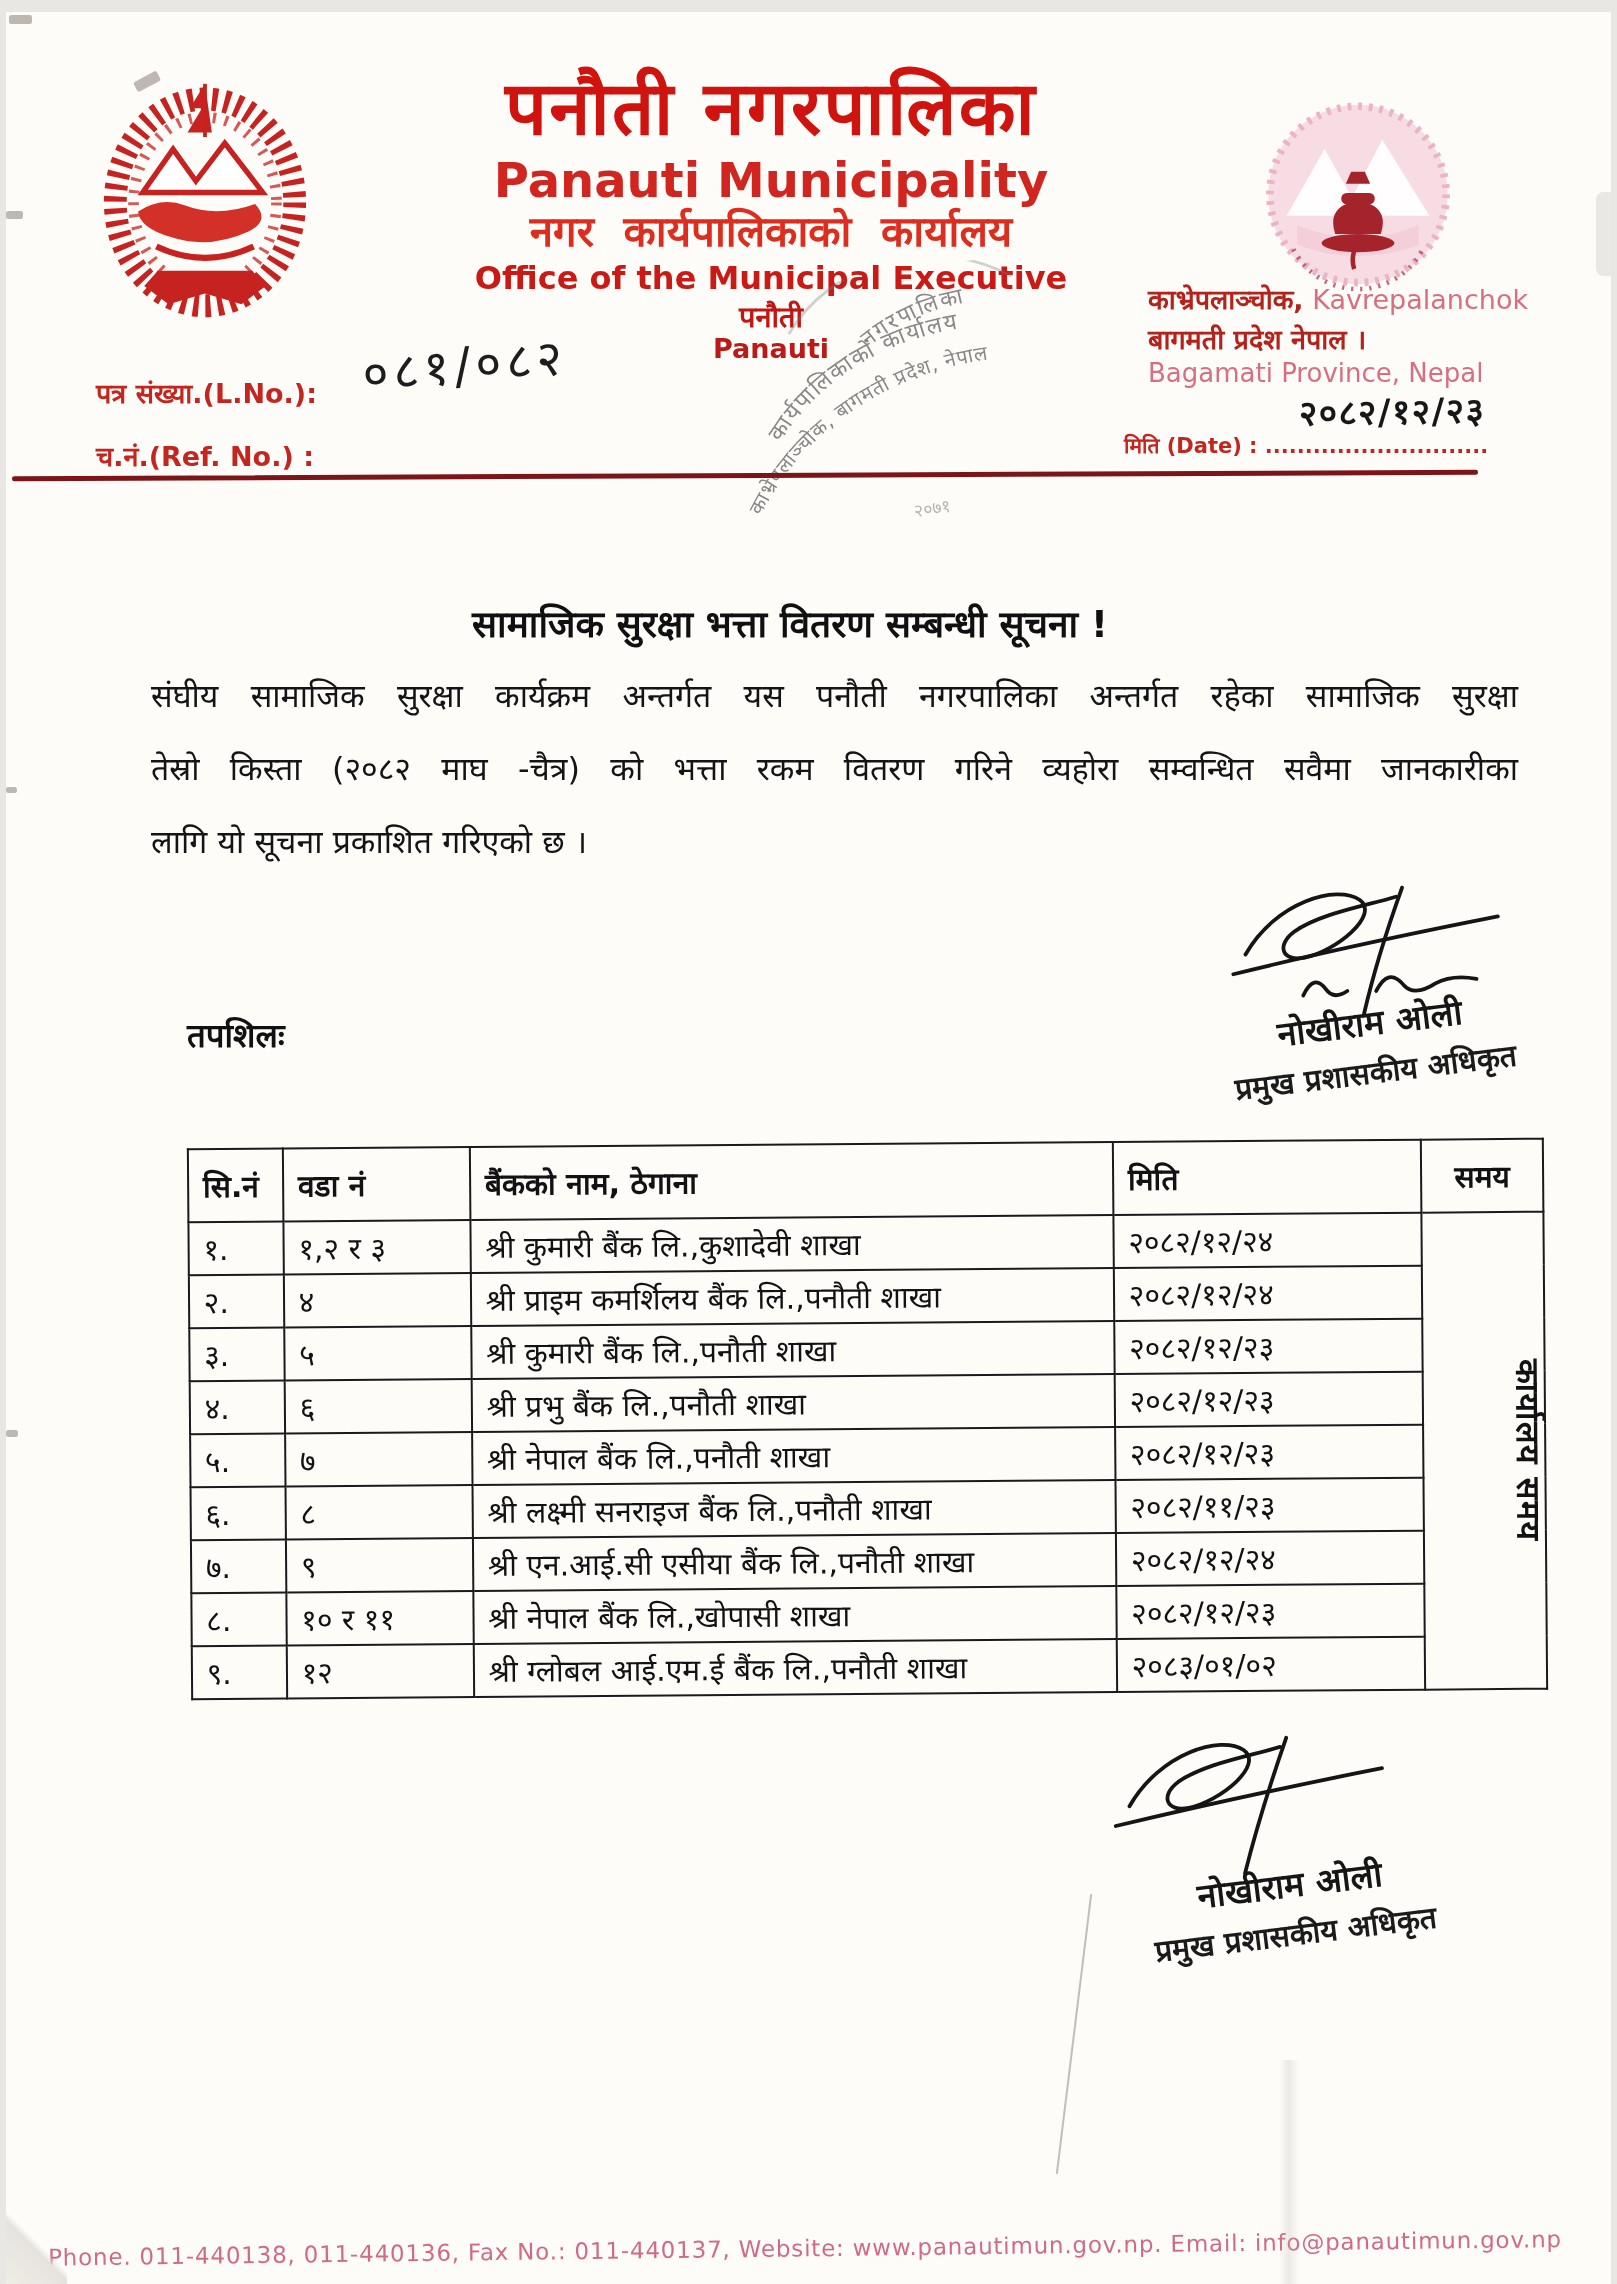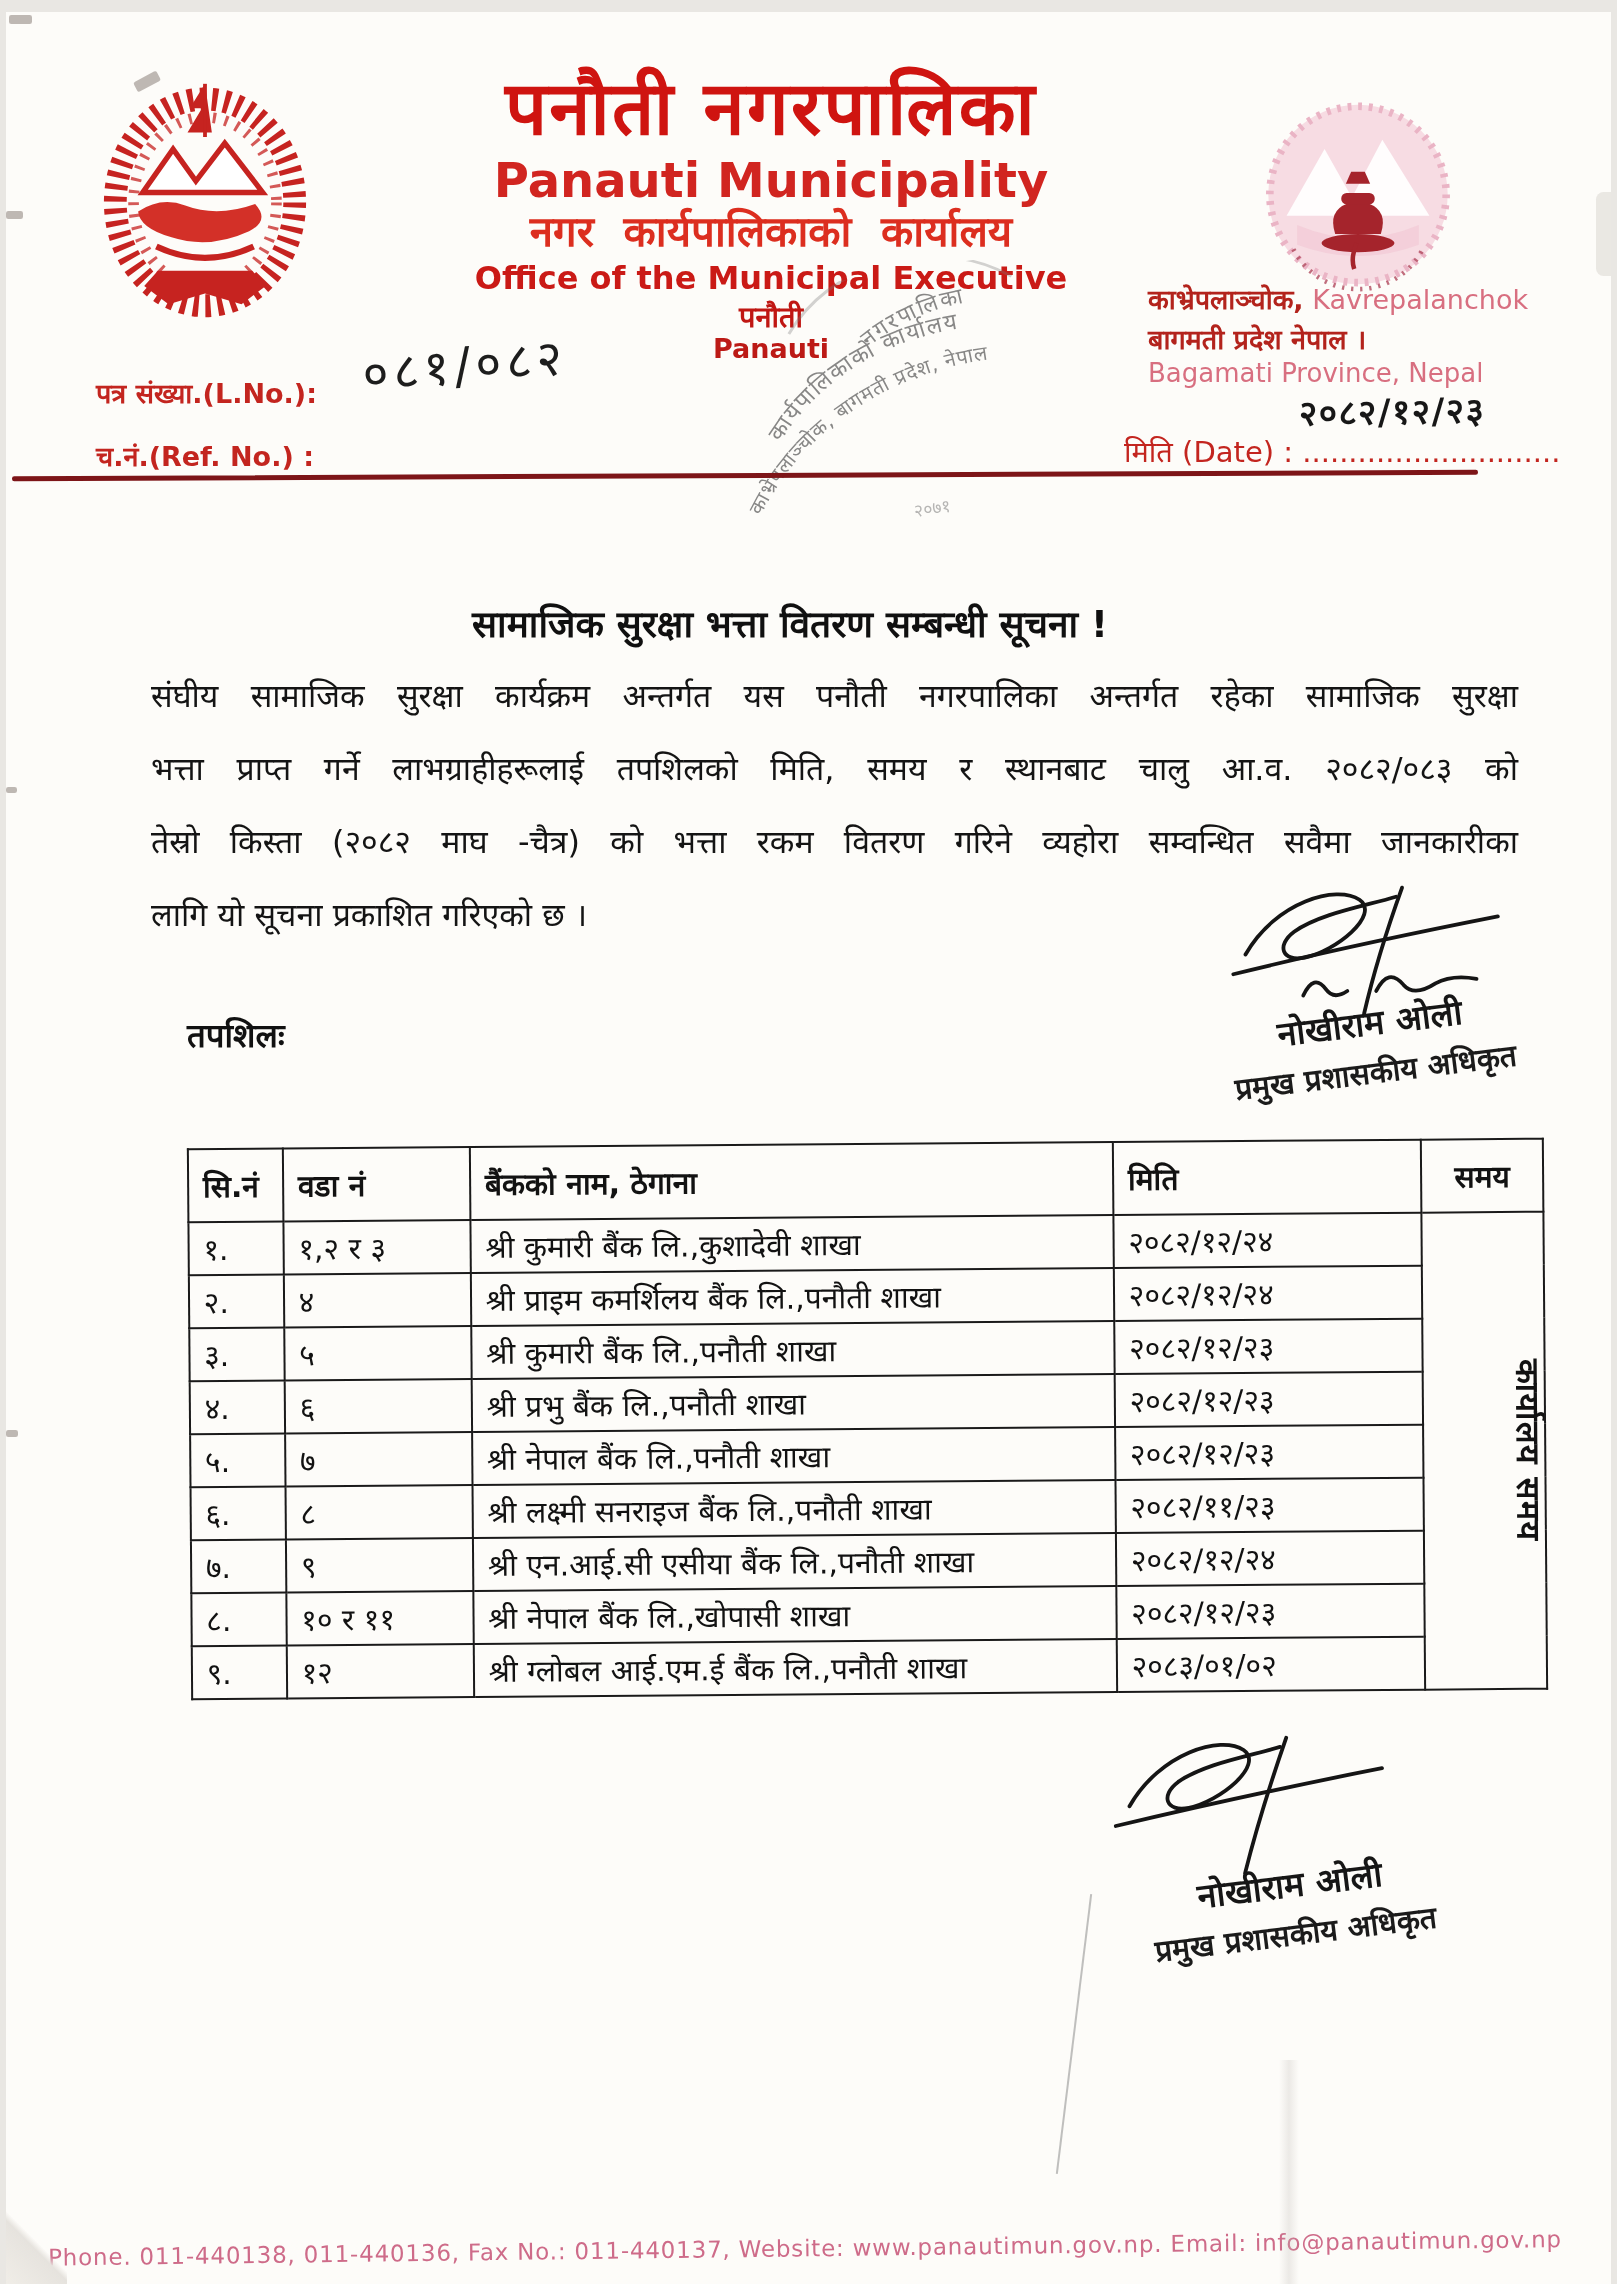--- a/index.html
+++ b/index.html
@@ -20,21 +20,21 @@
   .t-off-en{font-size:32px;font-weight:bold;color:#ca1a16;margin-top:7.6px;}
   .t-place-np{font-size:29px;font-weight:bold;color:#c01713;margin-top:6px;}
   .t-place-en{font-size:27px;font-weight:bold;color:#bc1a16;margin-top:3px;}
   .seal{left:1243px;top:70px;width:218px;height:228px;}
   .addr1{left:1142px;top:268px;font-size:27px;}
   .addr2{left:1142px;top:308px;font-size:27px;font-weight:bold;color:#b3231c;}
   .addr3{left:1142px;top:346px;font-size:26px;color:#d86f80;}
   .addr-np{font-weight:bold;color:#b3231c;}
   .addr-en{color:#d86f80;}
   .dateval{left:1293px;top:375px;font-size:35px;font-weight:bold;color:#171717;letter-spacing:1.5px;transform:rotate(-1deg);}
-  .mitiline{left:1118px;top:419px;font-size:29px;font-weight:normal;color:#c3251f;}
+  .mitiline{left:1118px;top:419px;font-size:21px;font-weight:bold;color:#c3251f;}
   .lno{left:90px;top:362px;font-size:27px;font-weight:bold;color:#c3251f;}
   .lno-hand{left:356px;top:318px;font-size:50px;color:#1d1d1d;transform:rotate(-5deg);letter-spacing:4.6px;}
   .refno{left:90px;top:425px;font-size:27px;font-weight:bold;color:#c3251f;}
   .sepline{left:6px;top:461px;width:1466px;height:4.6px;background:#7d1518;transform:rotate(-0.25deg);border-radius:2.3px;}
   .stamp{left:638px;top:257px;width:563px;height:251px;transform:rotate(-9deg);opacity:.82;}
   
   .notice-title{left:289px;top:585px;width:990px;text-align:center;font-size:37px;font-weight:bold;color:#101010;}
   .bodytext{left:145px;top:661px;width:1367px;font-size:32px;color:#141414;}
   .body-line{height:73px;line-height:46px;text-align:justify;text-align-last:justify;}
   .body-line.last{text-align:right;text-align-last:left;}
@@ -135,21 +135,20 @@
       <text font-size="27" letter-spacing="1"><textPath href="#sArc3" startOffset="4%">काभ्रेपलाञ्चोक, बागमती प्रदेश, नेपाल</textPath></text>
       <text x="340" y="332" font-size="24" opacity=".6">२०७१</text>
     </g>
   </svg>
 
   <div class="abs sepline"></div>
 
   <div class="abs notice-title">सामाजिक सुरक्षा भत्ता वितरण सम्बन्धी सूचना !</div>
   <div class="abs bodytext">
     <div class="body-line">संघीय सामाजिक सुरक्षा कार्यक्रम अन्तर्गत यस पनौती नगरपालिका अन्तर्गत रहेका सामाजिक सुरक्षा</div>
-    <div class="body-line">भत्ता प्राप्त गर्ने लाभग्राहीहरूलाई तपशिलको मिति, समय र स्थानबाट चालु आ.व. २०८२/०८३ को</div>
     <div class="body-line">तेस्रो किस्ता (२०८२ माघ -चैत्र) को भत्ता रकम वितरण गरिने व्यहोरा सम्वन्धित सवैमा जानकारीका</div>
     <div class="body-line last">लागि यो सूचना प्रकाशित गरिएको छ ।</div>
   </div>
 
   <svg class="abs sig1-svg" viewBox="0 0 430 200">
     <g fill="none" stroke="#151515" stroke-width="5" stroke-linecap="round">
       <path d="M40 98 C80 28 160 6 190 26 C218 46 158 94 118 102 C88 108 80 86 104 68 C138 44 198 34 238 22"></path>
       <path d="M246 10 C228 60 208 124 196 176"></path>
       <path d="M24 124 C130 98 260 70 372 48"></path>
       <path d="M116 152 q14 -30 30 -8 q10 14 28 2"></path>

